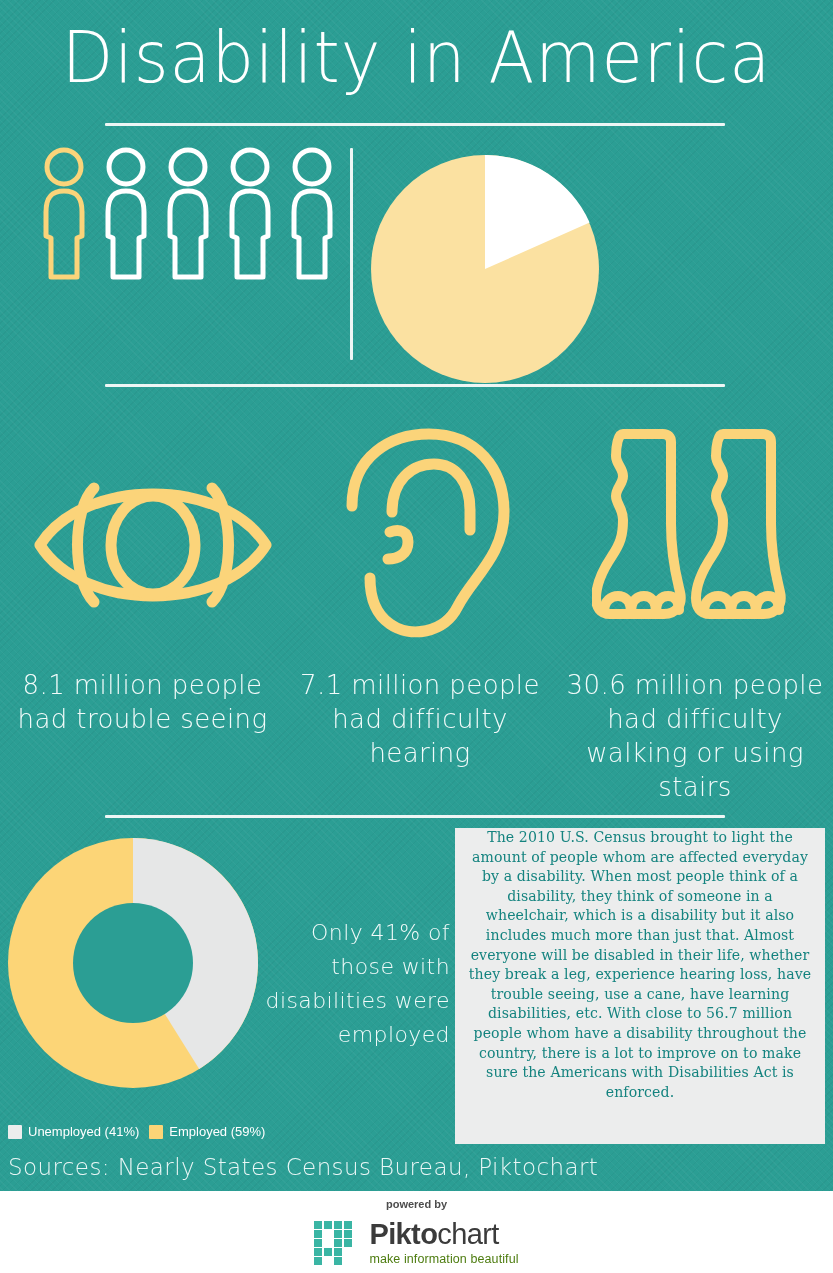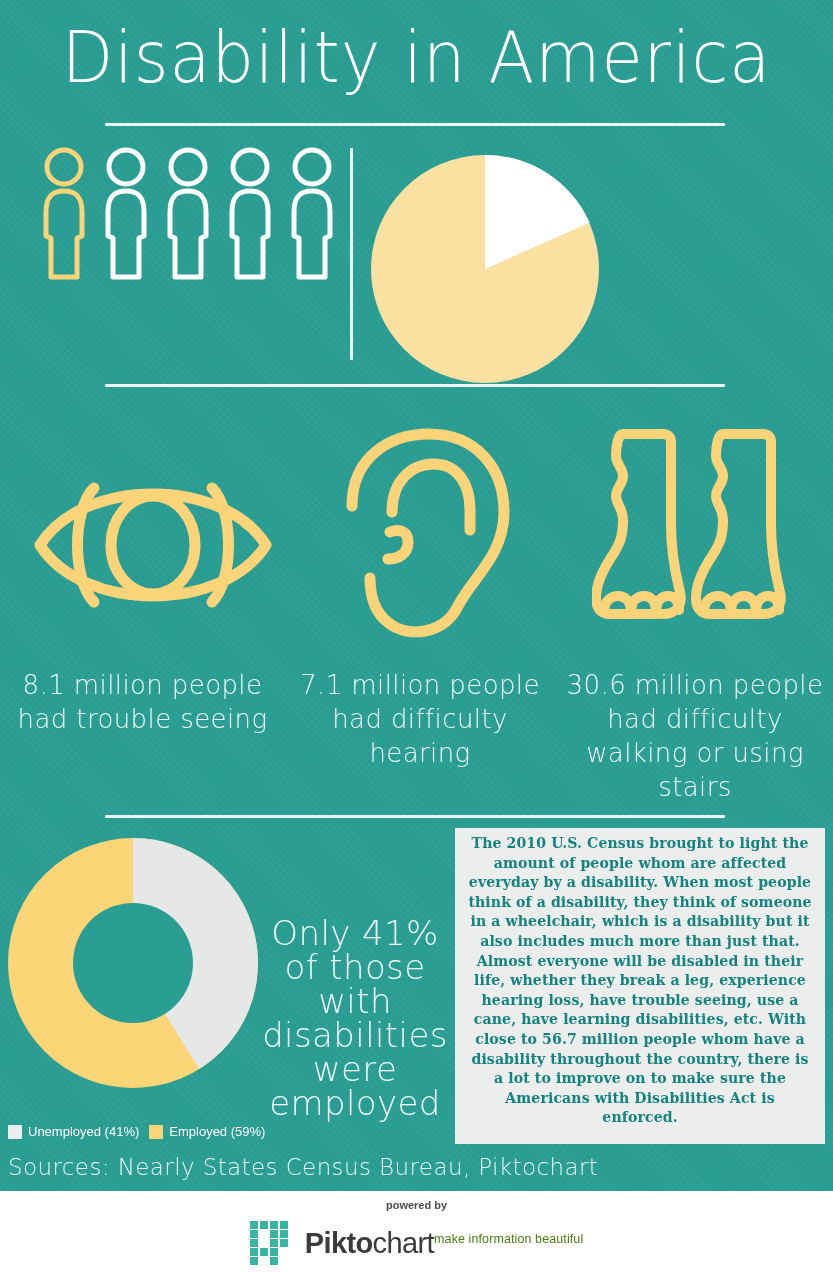--- a/index.html
+++ b/index.html
@@ -131,23 +131,23 @@
     position: absolute;
     left: 8px;
     top: 838px;
     width: 250px;
     height: 250px;
   }
   .donut-caption {
     left: 260px;
     top: 916px;
     width: 190px;
-    font-size: 34px;
+    font-size: 22px;
     line-height: 34px;
-    text-align: center;
+    text-align: right;
   }
 
   
   .legend {
     position: absolute;
     left: 8px;
     top: 1124px;
     display: flex;
     align-items: center;
     gap: 10px;
@@ -178,24 +178,24 @@
 
   
   .essay {
     position: absolute;
     left: 455px;
     top: 828px;
     width: 370px;
     height: 316px;
     background: #eceded;
     box-sizing: border-box;
-    padding: 6px 12px 8px 12px;
+    padding: 0 12px 8px 12px;
     color: #14837f;
     font-family: "DejaVu Serif", serif;
-    font-weight: bold;
+    font-weight: normal;
     font-size: 14.1px;
     line-height: 19.6px;
     text-align: center;
     letter-spacing: 0.1px;
     overflow: hidden;
   }
 
   
   .footer {
     position: absolute;
@@ -211,21 +211,21 @@
   }
   .powered-by {
     color: #4c4c4c;
     font-family: "Liberation Sans", sans-serif;
     font-size: 11px;
     font-weight: bold;
     margin-bottom: 10px;
   }
   .brand-row { display: flex; align-items: center; gap: 9px; }
   .pikto-mark { width: 46px; height: 44px; display: block; }
-  .brand-text { display: flex; flex-direction: row; line-height: 1; }
+  .brand-text { display: flex; flex-direction: column; line-height: 1; }
   .brand-name {
     font-family: "Liberation Sans", sans-serif;
     font-size: 29px;
     color: #3b3b3b;
     letter-spacing: -0.6px;
   }
   .brand-name .bold { font-weight: bold; }
   .brand-name .light { font-weight: 300; }
   .brand-tag {
     font-family: "Liberation Sans", sans-serif;

